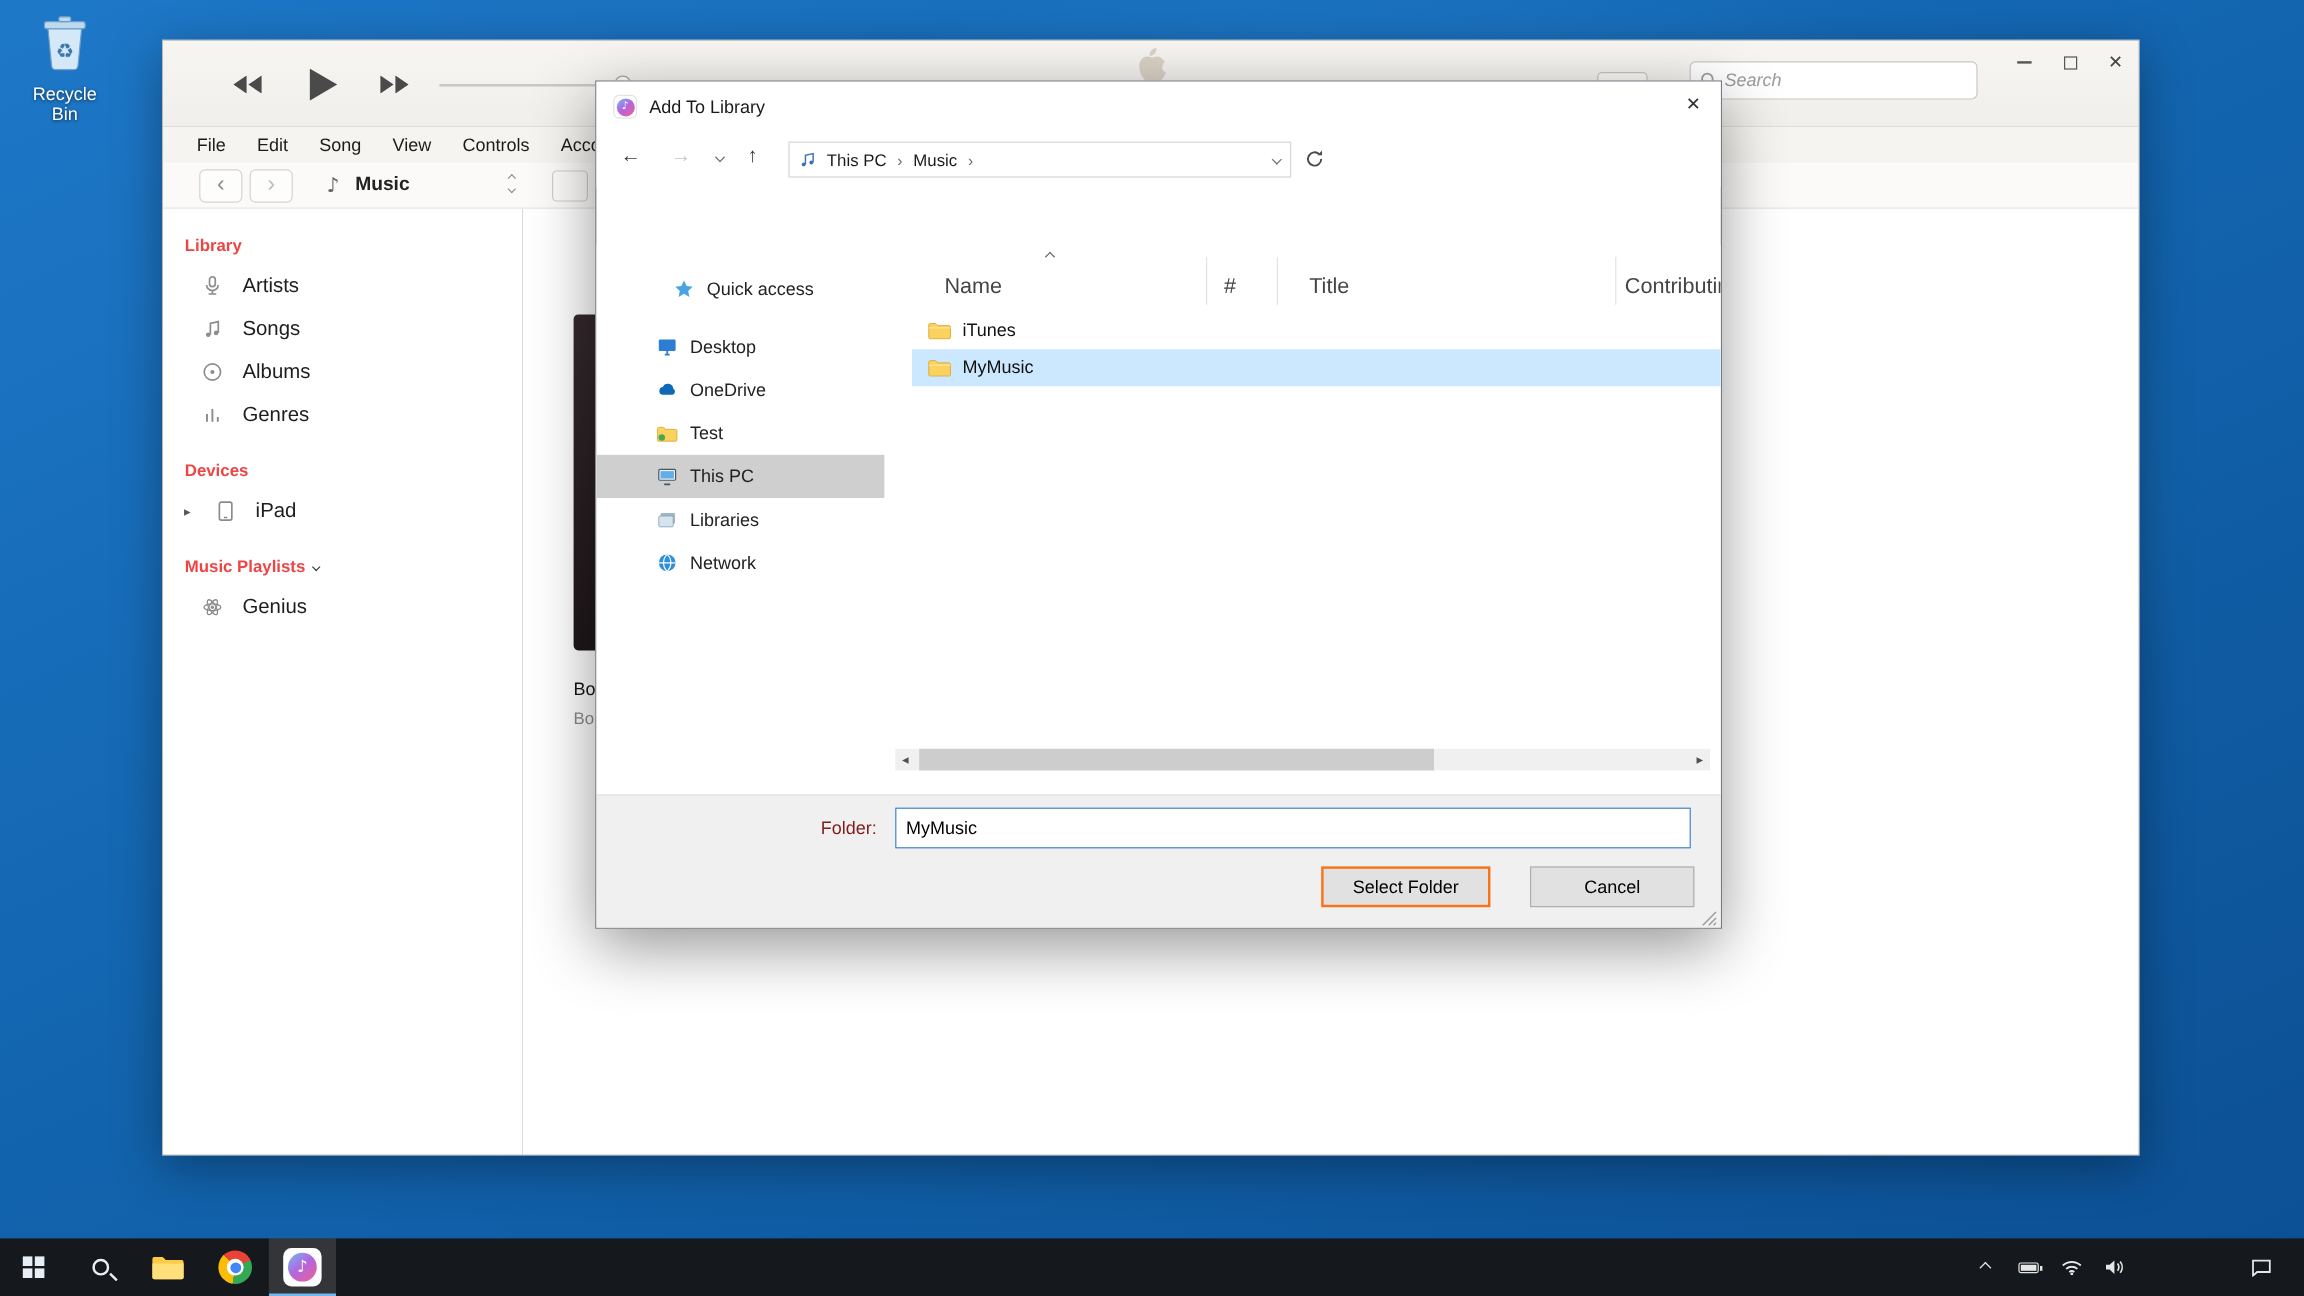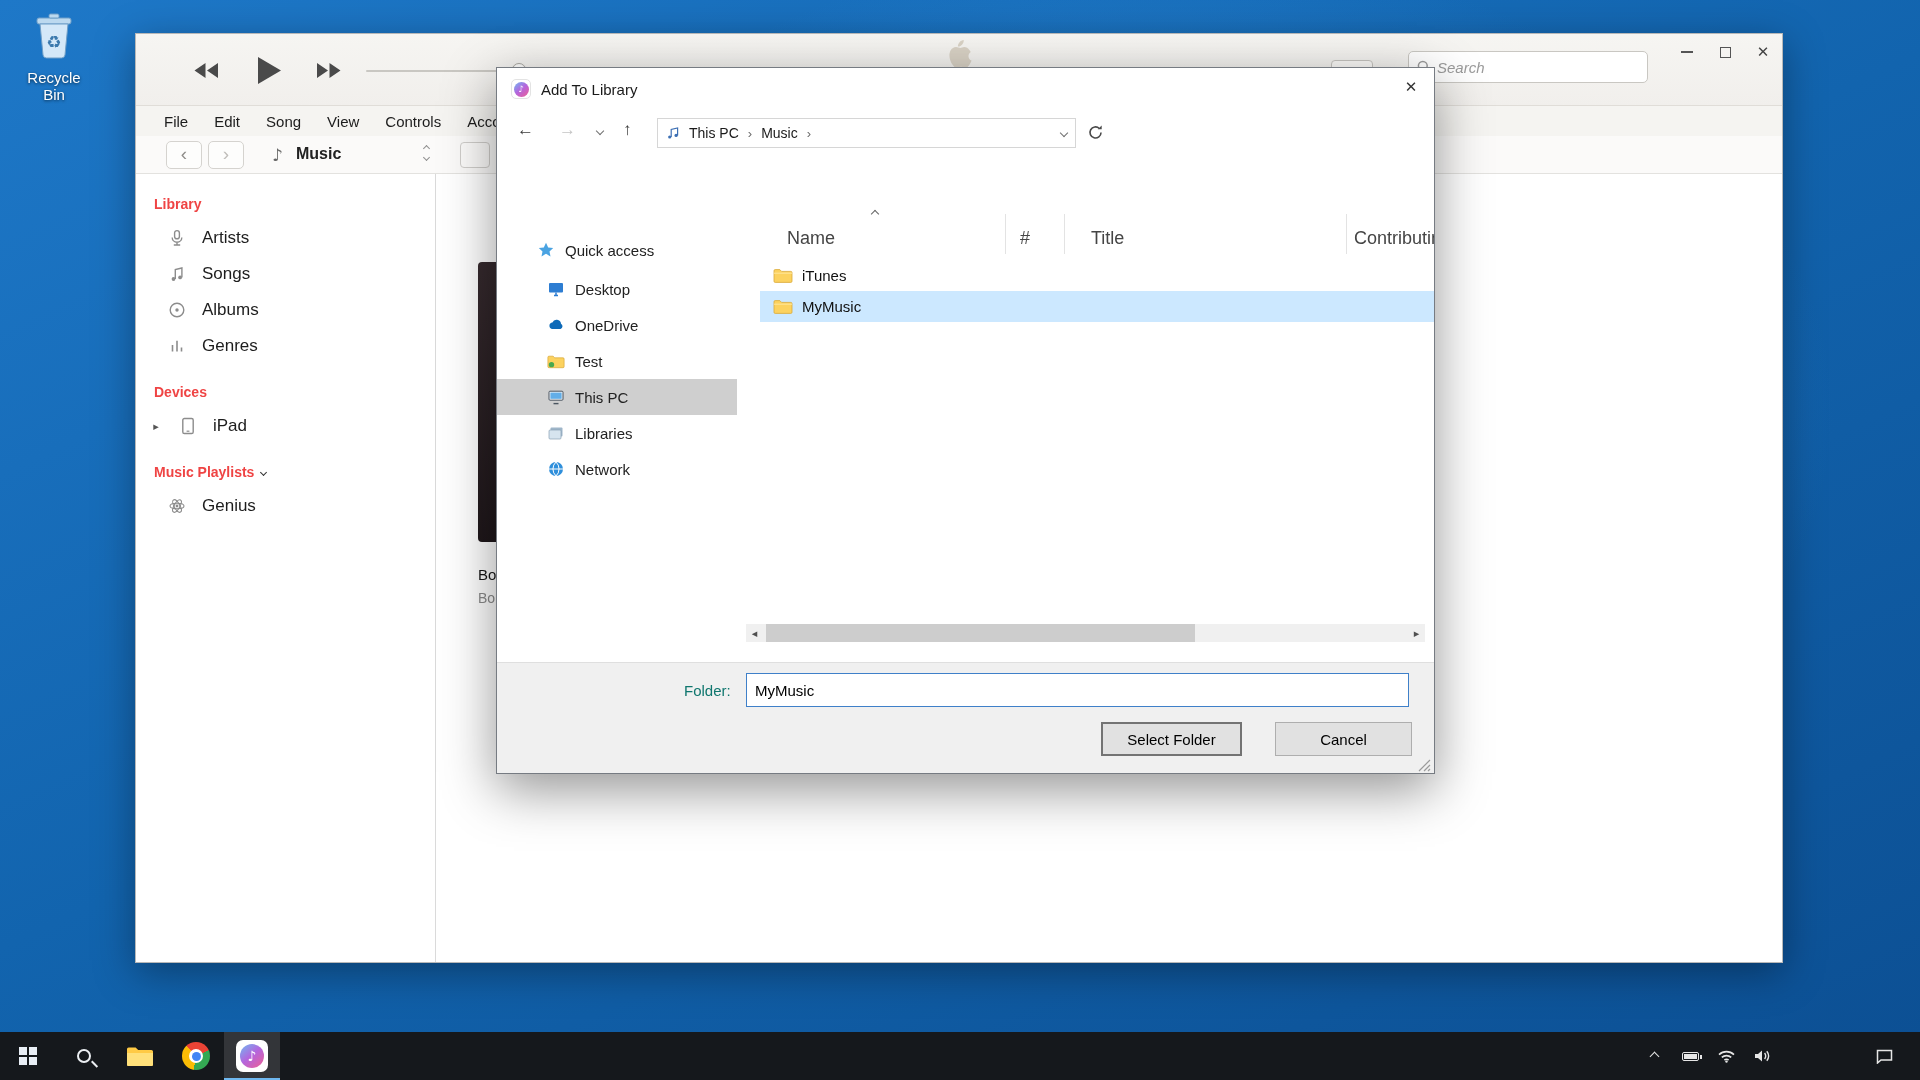--- a/index.html
+++ b/index.html
@@ -87,38 +87,38 @@
   .dsearch { position:absolute; left:623px; top:8px; width:304px; height:30px; border:1px solid #d6d6d6; background:#fff; display:flex; align-items:center; padding:0 8px 0 10px; }
   .dsearch input { border:none; outline:none; flex:1; font-size:14px; background:transparent; font-family:inherit; }
   .dsearch input::placeholder { color:#767676; }
   .dlg-toolbar { position:absolute; left:0; top:88px; right:0; height:48px; border-bottom:1px solid #ececec; background:#fff; }
   .tbar-item { position:absolute; top:14px; font-size:15px; color:#2e2e2e; display:flex; align-items:center; gap:8px; }
   .tbar-item .chev { width:5px; height:5px; border-color:#555; margin-top:-3px; }
   .help-ico { position:absolute; left:893px; top:13px; width:20px; height:20px; border-radius:50%; background:#3579d8; color:#fff; font-size:13px; font-weight:bold; display:flex; align-items:center; justify-content:center; }
   .dlg-main { position:absolute; left:0; top:136px; right:0; height:458px; background:#fff; }
   .tree { position:absolute; left:0; top:0; width:240px; }
   .tr-i { height:36px; display:flex; align-items:center; gap:10px; padding-left:50px; font-size:15px; color:#222; white-space:nowrap; }
-  .tr-i.root { padding-left:40px; margin-top:19px;align-items:flex-end; }
+  .tr-i.root { padding-left:64px; margin-top:19px; }
   .tr-i.first { margin-top:12px; }
   .tr-i.sel { background:#cfcfcf; }
   .flist { position:absolute; left:263px; right:0; top:0; overflow:hidden; }
   .lh { position:relative; height:56px; overflow:hidden; }
   .lh .col { position:absolute; top:24px; font-size:18px; color:#454545; white-space:nowrap; }
   .lh .vd { position:absolute; top:10px; height:40px; width:1px; background:#e3e3e3; }
   .sortc { position:absolute; left:112px; top:7px; width:6px; height:6px; border-right:1.4px solid #666; border-bottom:1.4px solid #666; transform:rotate(-135deg); }
   .fr { height:31px; display:flex; align-items:center; gap:9px; padding-left:13px; font-size:15px; color:#111; }
   .fr.sel { background:#cce8ff; }
   .hsb { position:absolute; left:249px; right:9px; top:420px; height:18px; background:#f0f0f0; }
   .hsb-btn { position:absolute; top:0; width:17px; height:18px; display:flex; align-items:center; justify-content:center; font-size:11px; color:#505050; font-family:"DejaVu Sans",sans-serif; }
   .hsb-th { position:absolute; left:20px; width:429px; top:0; bottom:0; background:#cdcdcd; }
   .dlg-bottom { position:absolute; left:0; top:594px; right:0; height:113px; background:#f0f0f0; border-top:1px solid #dfdfdf; }
-  .folder-label { position:absolute; left:187px; top:19px; font-size:15px; color:#0f766e; }
+  .folder-label { position:absolute; left:187px; top:19px; font-size:15px; color:#7f1d1d; }
   .folder-input { position:absolute; left:249px; top:10px; width:663px; height:34px; border:1px solid #3f80c9; background:#fff; font-size:15px; padding-left:8px; font-family:inherit; outline:none; color:#000; }
   .dbtn { position:absolute; top:59px; height:34px; font-size:15px; font-family:inherit; color:#000; background:#e1e1e1; }
-  .dbtn.primary { left:604px; width:141px; border:2px solid #737373; }
+  .dbtn.primary { left:604px; width:141px; border:2px solid #f97316; }
   .dbtn.plain { left:778px; width:137px; border:1px solid #aeaeae; }
   .grip { position:absolute; right:3px; bottom:3px; }
 </style>
 </head>
 <body>
 
 <div class="screen">
 
   <div class="rbin">
     <svg width="46" height="52" viewBox="0 0 46 52">

